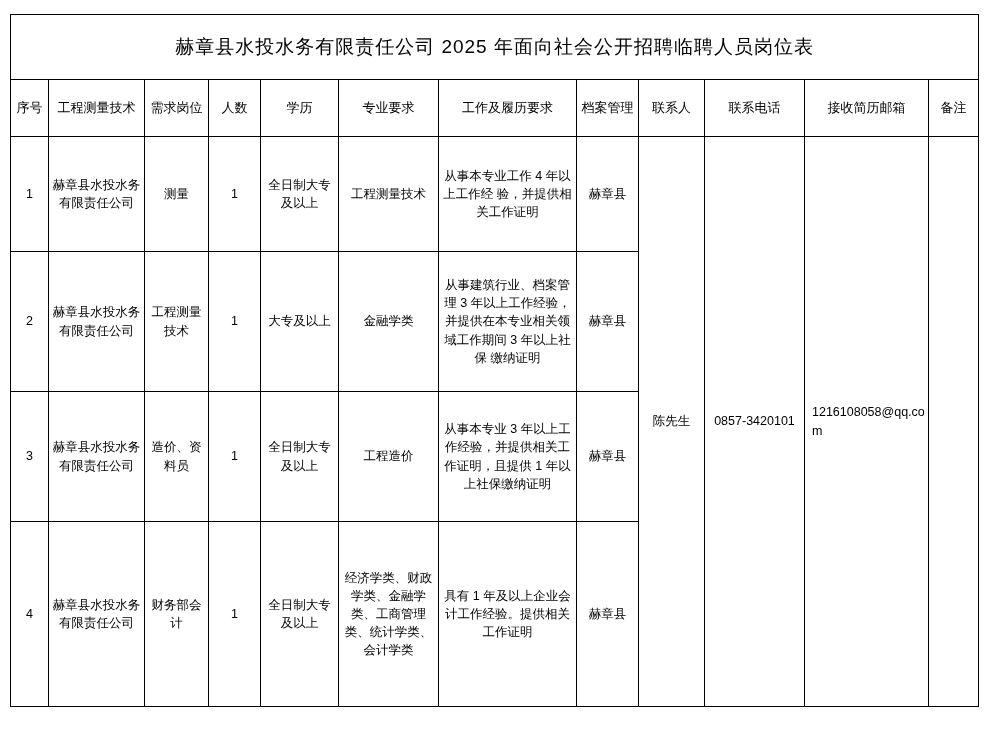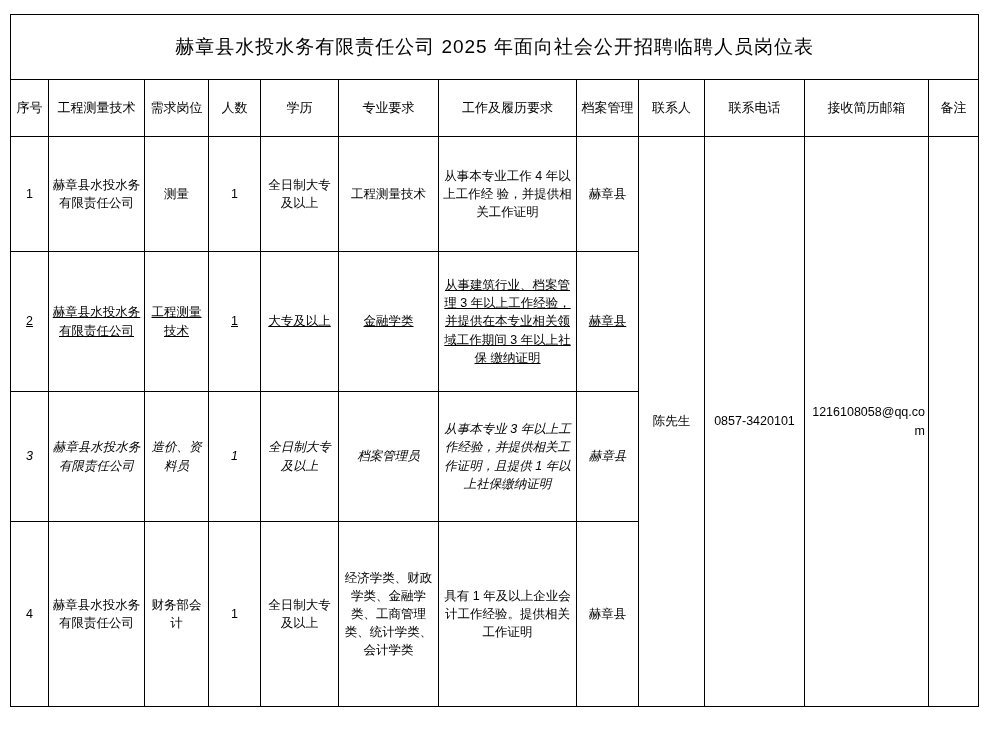--- a/index.html
+++ b/index.html
@@ -43,22 +43,22 @@
     padding: 4px 6px;
   }
   .header-row td {
     height: 52px;
     font-size: 13px;
   }
   .body-row td {
     font-size: 12.5px;
   }
   .row1 td { height: 110px; }
-  .row2 td { height: 135px; text-decoration: underline; }
-  .row3 td { height: 125px; font-style: italic; }
+  .row2 td { height: 135px; }
+  .row3 td { height: 125px; }
   .row4 td { height: 180px; }
 
   .col-seq      { width: 38px; }
   .col-company  { width: 96px; }
   .col-post     { width: 64px; }
   .col-num      { width: 52px; }
   .col-edu      { width: 78px; }
   .col-major    { width: 100px; }
   .col-exp      { width: 138px; }
   .col-place    { width: 62px; }
@@ -66,21 +66,21 @@
   .col-phone    { width: 100px; }
   .col-email    { width: 124px; }
   .col-remark   { width: 50px; }
 
   .cell-text {
     display: block;
     white-space: pre-line;
     word-break: break-all;
   }
   .email-cell .cell-text {
-    text-align: right;
+    text-align: left;
     padding-left: 4px;
     word-break: break-all;
   }
   .contact-cell .cell-text,
   .phone-cell .cell-text {
     white-space: pre-line;
   }
 </style>
 </head>
 <body>
@@ -196,21 +196,21 @@
         <td>
             <span class="cell-text">造价、资料员</span>
           </td>
         <td>
             <span class="cell-text">1</span>
           </td>
         <td>
             <span class="cell-text">全日制大专  及以上</span>
           </td>
         <td>
-            <span class="cell-text">档案管理员</span>
+            <span class="cell-text">工程造价</span>
           </td>
         <td>
             <span class="cell-text">从事本专业 3 年以上工作经验，并提供相关工作证明，且提供 1 年以上社保缴纳证明</span>
           </td>
         <td>
             <span class="cell-text">赫章县</span>
           </td>
       </tr>
 
       <tr class="body-row row4">

